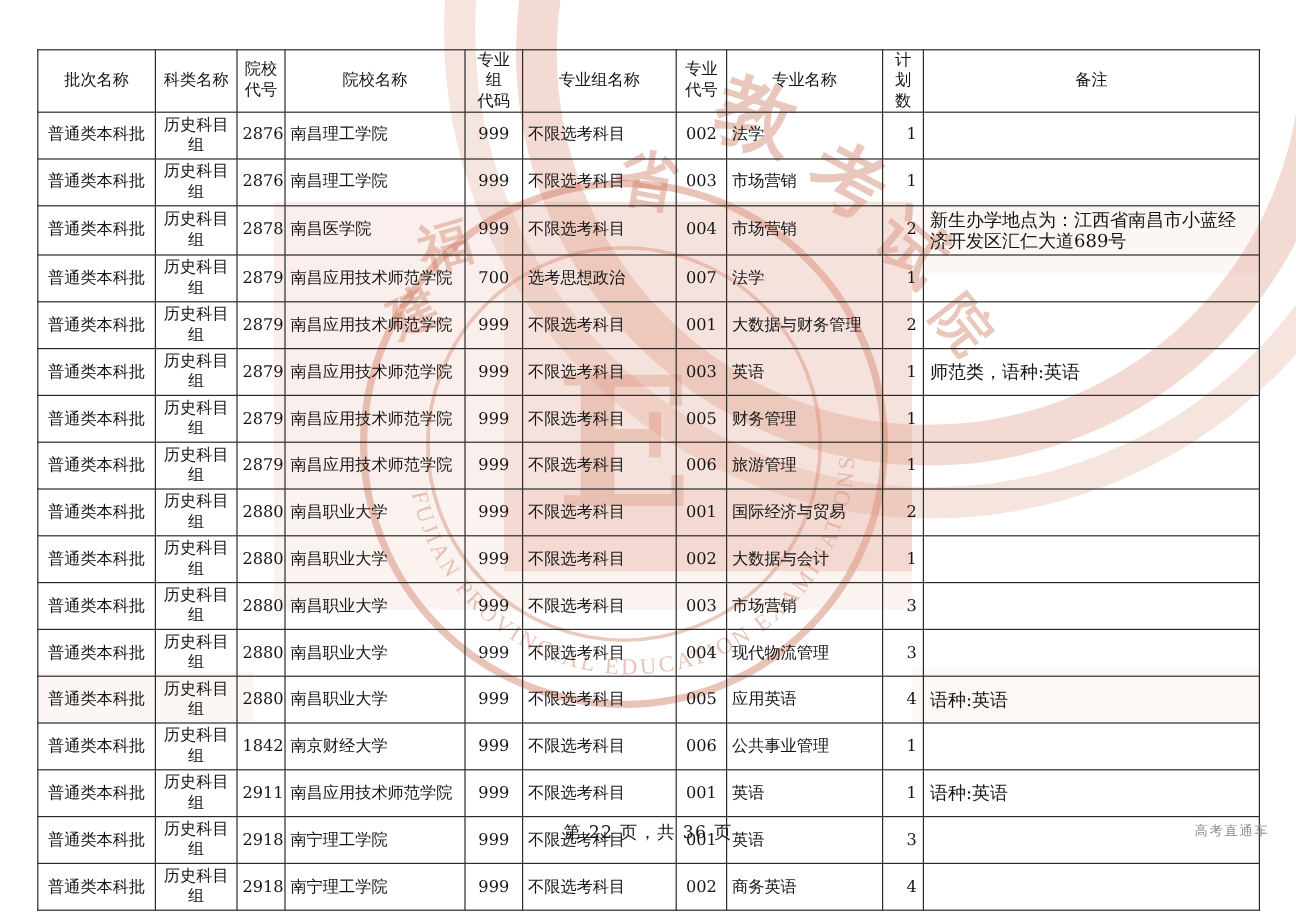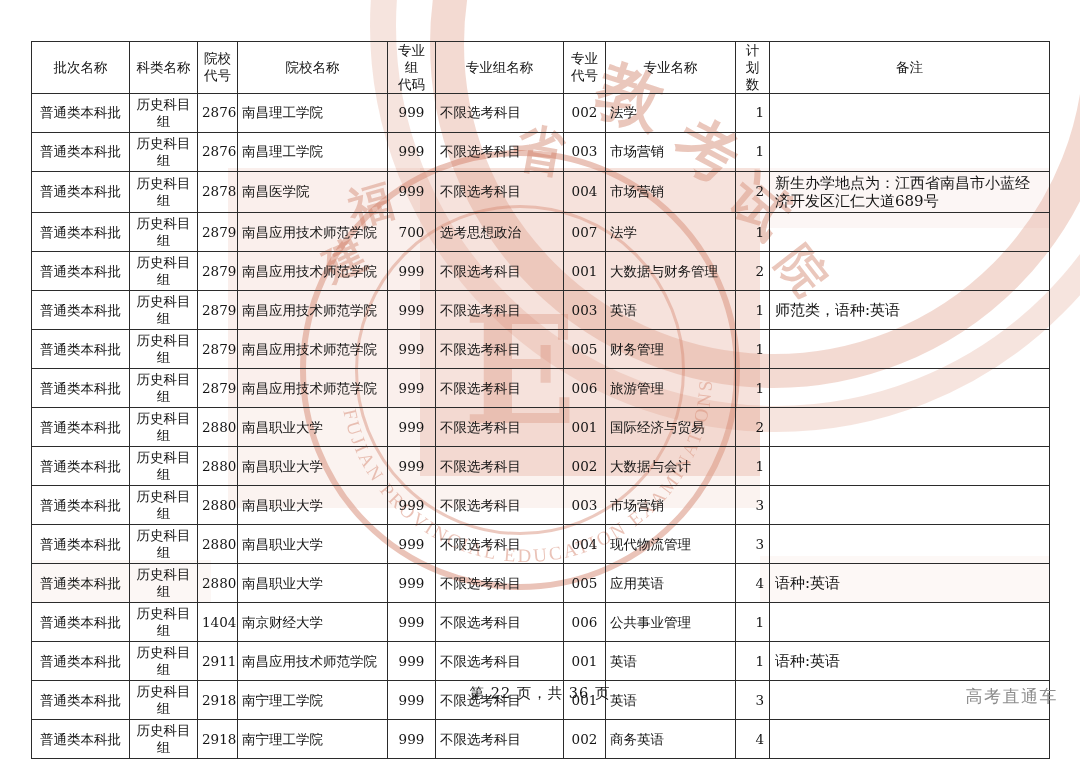--- a/index.html
+++ b/index.html
@@ -152,21 +152,21 @@
     left:0;right:0;
     text-align:center;
     font-size:14.5px;
     color:#141414;
     font-family:"DejaVu Serif","Liberation Serif",serif;
     letter-spacing:1px;
   }
   #brand{
     position:absolute;
     right:22px;top:1px;
-    font-size:17px;
+    font-size:11px;
     color:#8d8d8d;
     font-family:Liberation Mono, monospace;
     letter-spacing:1.5px;
   }
 </style>
 </head>
 <body>
 
 <div id="wm-layer">
 
@@ -396,21 +396,21 @@
           <td class="c-center">999</td>
           <td class="c-left">不限选考科目</td>
           <td class="c-center">005</td>
           <td class="c-left">应用英语</td>
           <td class="c-right">4</td>
           <td class="c-left remark">语种:英语</td>
         </tr>
         <tr>
           <td class="c-center">普通类本科批</td>
           <td class="c-center">历史科目组</td>
-          <td class="c-center">1404</td>
+          <td class="c-center">1842</td>
           <td class="c-left">南京财经大学</td>
           <td class="c-center">999</td>
           <td class="c-left">不限选考科目</td>
           <td class="c-center">006</td>
           <td class="c-left">公共事业管理</td>
           <td class="c-right">1</td>
           <td class="c-left remark"></td>
         </tr>
         <tr>
           <td class="c-center">普通类本科批</td>

